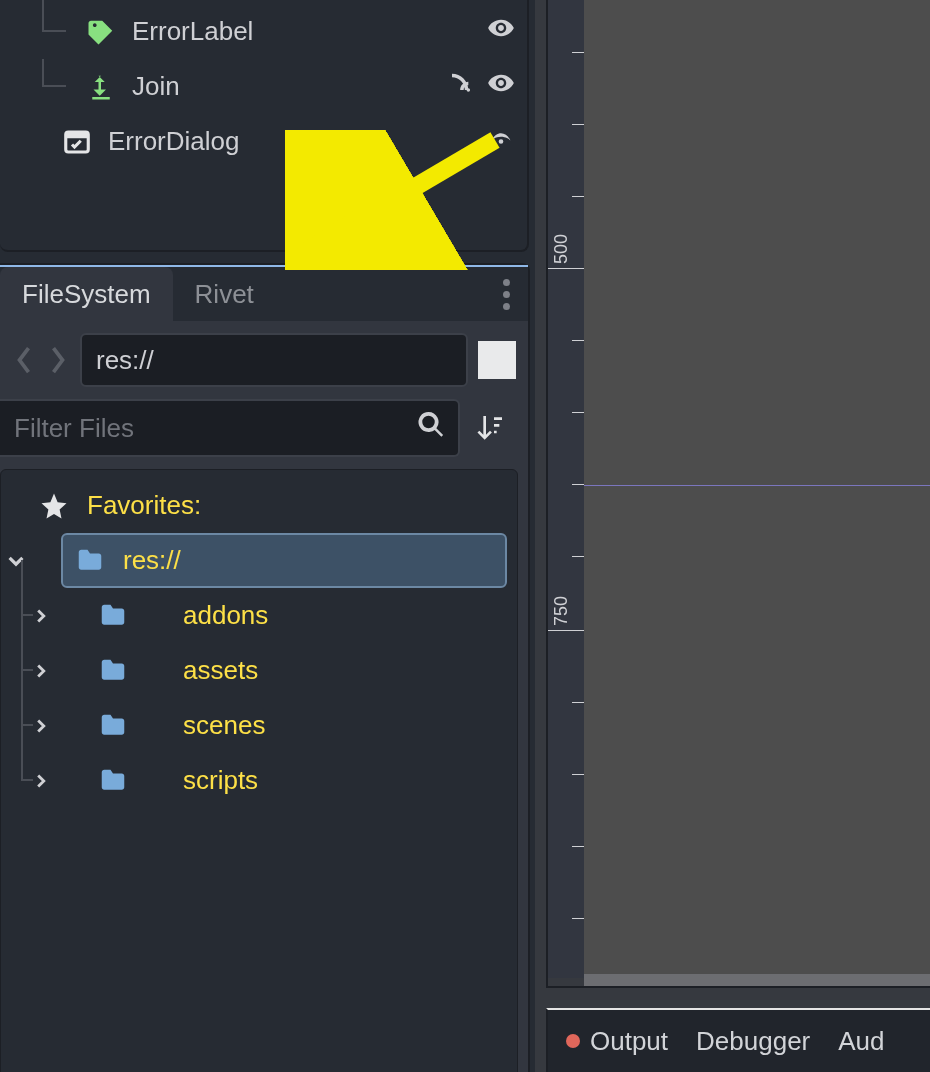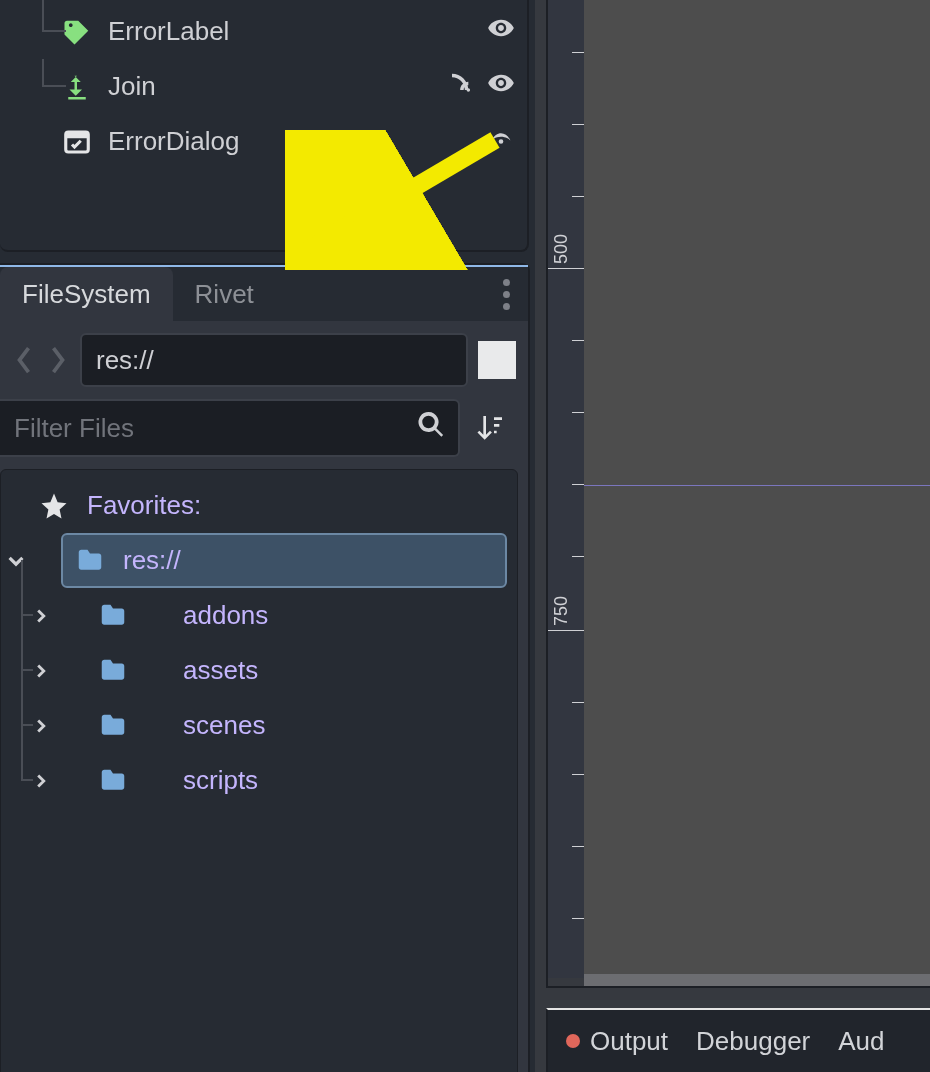--- a/index.html
+++ b/index.html
@@ -59,21 +59,21 @@
   }
   .tree-icon {
     width: 30px;
     height: 30px;
     display: inline-flex;
     align-items: center;
     justify-content: center;
     margin-right: 16px;
     flex-shrink: 0;
   }
-  .tree-row-indent1 { padding-left: 62px; }
+  .tree-row-indent1 { padding-left: 86px; }
   .tree-row-indent0 { padding-left: 62px; }
   .node-label { flex: 1; color: #cfd0d4; }
   .row-icons { display: flex; gap: 14px; padding-right: 12px; align-items: center; }
   .eye-icon svg, .signal-icon svg { width: 28px; height: 28px; }
   
   .fs-dock {
     position: absolute;
     left: 0;
     top: 263px;
     width: 530px;
@@ -208,21 +208,21 @@
     justify-content: center;
     font-size: 18px;
   }
   .fs-icon {
     width: 30px; height: 30px;
     display: inline-flex; align-items: center; justify-content: center;
     margin-right: 18px;
     margin-left: 6px;
     flex-shrink: 0;
   }
-  .fs-label { color: #c4b5fd; }
+  .fs-label { color: #fde047; }
   .fs-indent1 { padding-left: 26px; gap: 37px; }
   .fs-indent2 { padding-left: 56px; }
   .fs-guide {
     position: absolute;
     border-left: 2px solid #4a4e56;
     border-bottom: 2px solid #4a4e56;
     height: 28px;
     width: 12px;
     left: 20px;
     top: 0;

